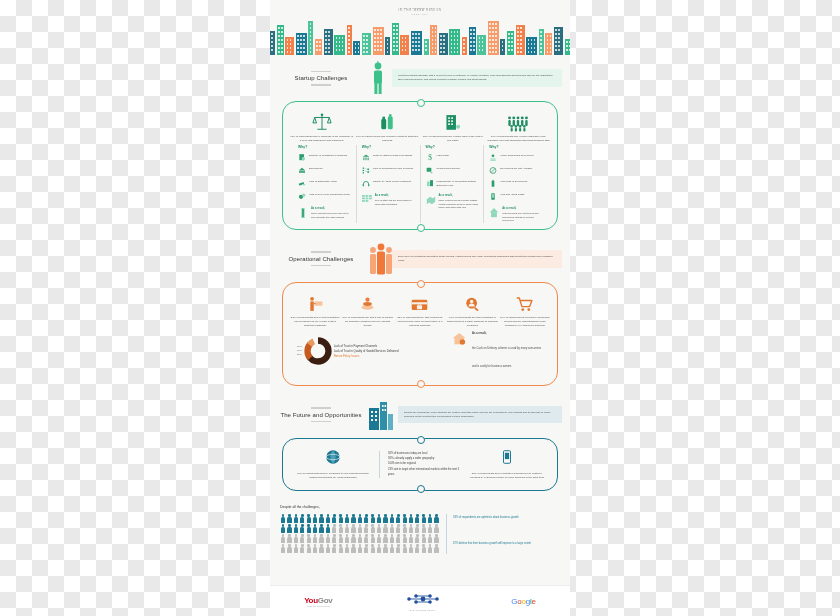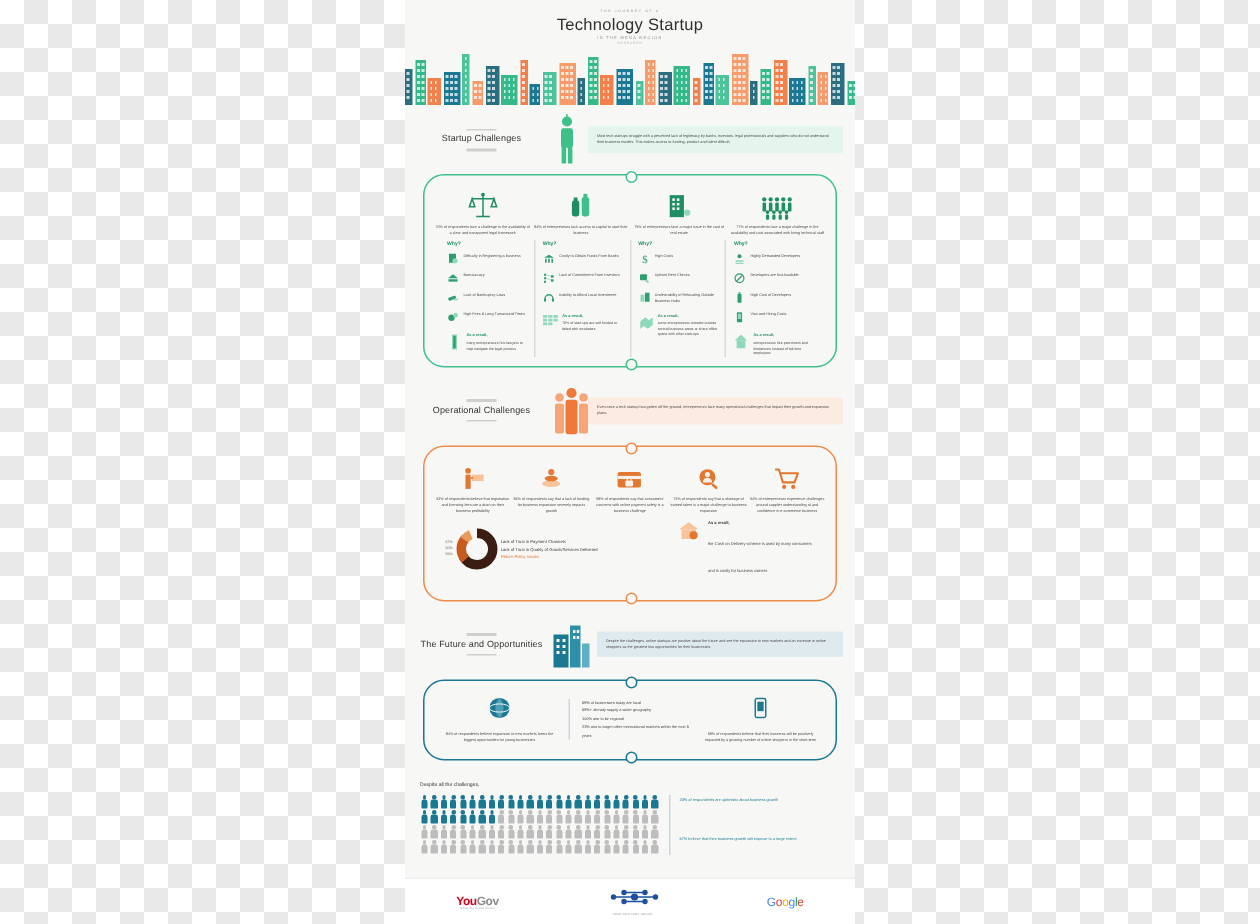--- a/index.html
+++ b/index.html
@@ -112,21 +112,20 @@
   .goog span:nth-child(3){color:#F4B400}.goog span:nth-child(4){color:#4285F4}
   .goog span:nth-child(5){color:#0F9D58}.goog span:nth-child(6){color:#DB4437}
 </style>
 </head>
 <body>
 
 <div class="page">
 
   <div class="hdr">
     <div class="kicker">THE JOURNEY OF A</div>
-    <div class="title">Technology Startup</div>
     <div class="subt">IN THE MENA REGION</div>
     <div class="subt2">RESEARCH</div>
   </div>
 
   <div class="skyline" id="skyline">
       <div class="bld" style="left: 0px; width: 5px; height: 24px; background: rgb(43, 110, 128);">
         <i style="left:1.4px;top:2px"></i>
         <i style="left:1.4px;top:6px"></i>
         <i style="left:1.4px;top:10px"></i>
         <i style="left:1.4px;top:14px"></i>

